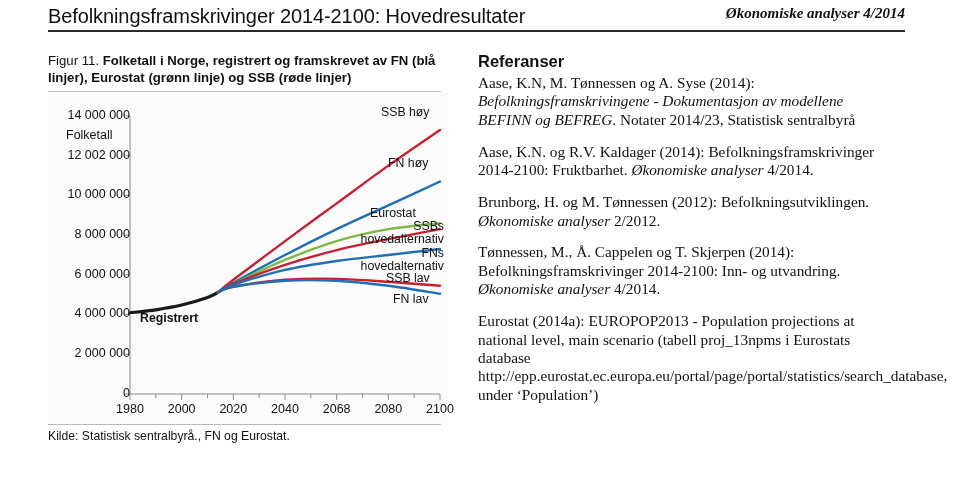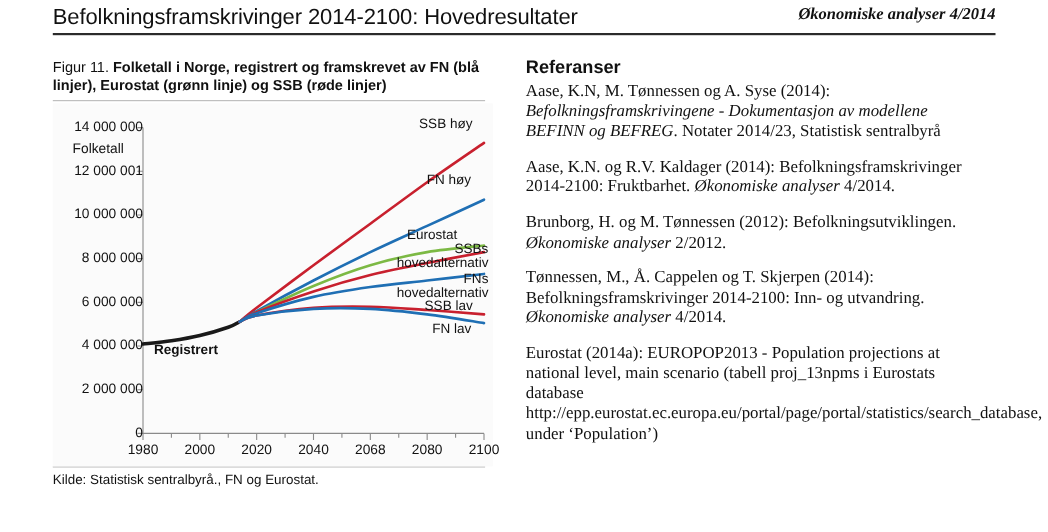--- a/index.html
+++ b/index.html
@@ -213,21 +213,21 @@
         <path d="M 169.83 198.53 C 172.42 197.57, 174.14 194.89, 185.33 192.77 C 196.53 190.65, 219.78 187.15, 237.00 185.82 C 254.22 184.50, 271.44 184.50, 288.67 184.83 C 305.89 185.16, 323.11 186.65, 340.33 187.81 C 357.56 188.97, 383.39 191.12, 392.00 191.78" fill="none" stroke="#c8202e" stroke-width="2.4" stroke-linecap="round" stroke-linejoin="round"></path>
         <path d="M 169.83 198.53 C 172.42 197.57, 174.14 194.72, 185.33 192.77 C 196.53 190.82, 219.78 187.81, 237.00 186.81 C 254.22 185.82, 271.44 185.99, 288.67 186.81 C 305.89 187.64, 323.11 189.63, 340.33 191.78 C 357.56 193.93, 383.39 198.40, 392.00 199.72" fill="none" stroke="#1f6fb4" stroke-width="2.4" stroke-linecap="round" stroke-linejoin="round"></path>
       </svg>
     <div id="ytick-layer">
         <div class="ytick-label" style="top: 292px;">0</div>
         <div class="ytick-label" style="top: 252.286px;">2 000 000</div>
         <div class="ytick-label" style="top: 212.571px;">4 000 000</div>
         <div class="ytick-label" style="top: 172.857px;">6 000 000</div>
         <div class="ytick-label" style="top: 133.143px;">8 000 000</div>
         <div class="ytick-label" style="top: 93.4286px;">10 000 000</div>
-        <div class="ytick-label" style="top: 53.7143px;">12 000 001</div>
+        <div class="ytick-label" style="top: 53.7143px;">12 002 000</div>
         <div class="ytick-label" style="top: 14px;">14 000 000</div>
       </div>
     <div id="xtick-layer">
         <div class="xtick-label" style="left: 82px; top: 308px;">1980</div>
         <div class="xtick-label" style="left: 133.667px; top: 308px;">2000</div>
         <div class="xtick-label" style="left: 185.333px; top: 308px;">2020</div>
         <div class="xtick-label" style="left: 237px; top: 308px;">2040</div>
         <div class="xtick-label" style="left: 288.667px; top: 308px;">2068</div>
         <div class="xtick-label" style="left: 340.333px; top: 308px;">2080</div>
         <div class="xtick-label" style="left: 392px; top: 308px;">2100</div>

